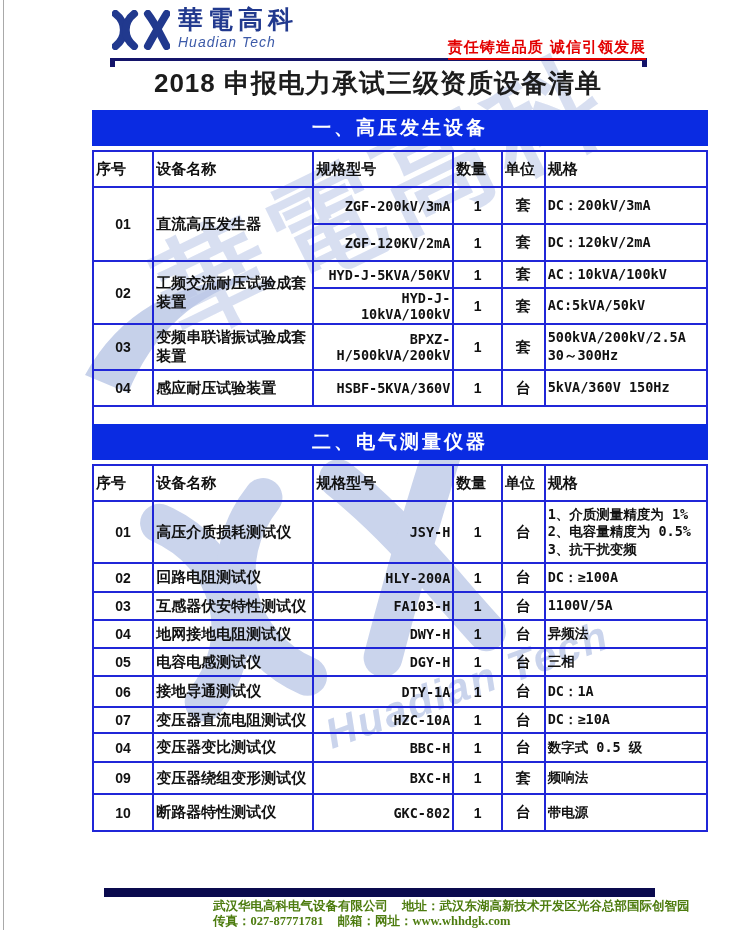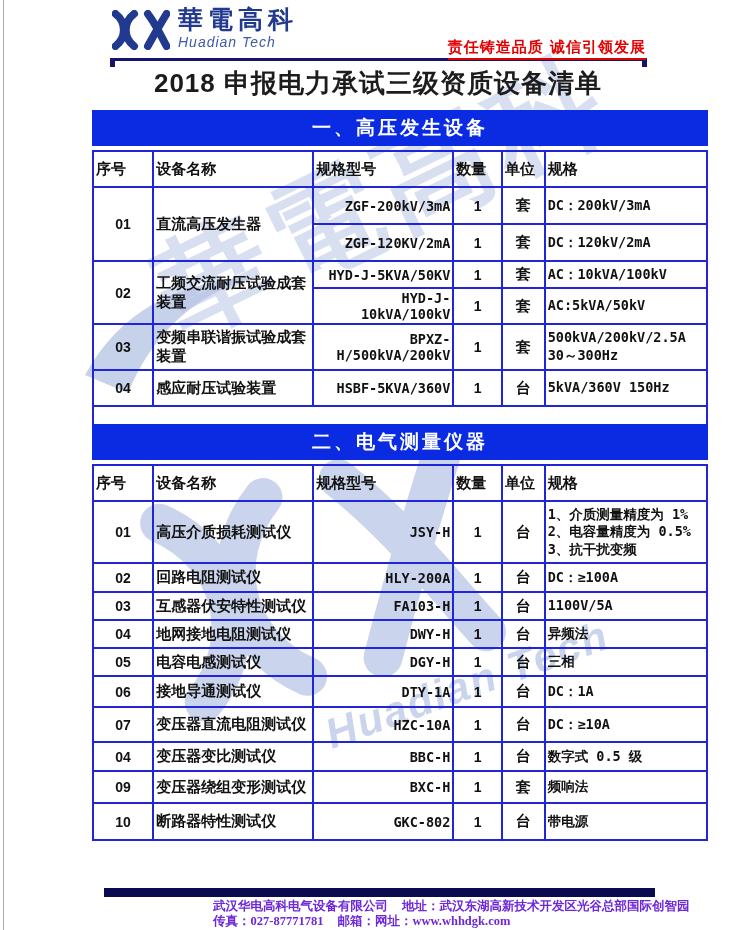--- a/index.html
+++ b/index.html
@@ -55,21 +55,21 @@
   td.c1{text-align:left;padding-left:9px;font-size:15px;line-height:1.25;}
   td.c2{text-align:right;padding-left:7px;font-size:13.5px;
         font-family:"DejaVu Sans Mono","Liberation Mono",monospace;}
   td.c5{text-align:left;padding-left:7px;font-size:13.5px;line-height:1.3;white-space:pre-line;
         font-family:"DejaVu Sans Mono","Liberation Mono",monospace;}
   td.cE{height:20px;}
 
   
   .bottom-bar{position:absolute;left:104px;top:888px;width:551px;height:9px;
               background:var(--bar-navy);z-index:1;}
-  .footer{position:absolute;left:213px;top:899px;z-index:1;color:#6d28d9;
+  .footer{position:absolute;left:213px;top:899px;z-index:1;color:#4d7c0f;
           font-family:"Liberation Serif","DejaVu Serif",serif;
           font-size:12.5px;line-height:15px;font-weight:bold;}
   .footer .gap{display:inline-block;width:14px;}
 </style>
 </head>
 <body>
 
 <div class="edge-line"></div>
 
 <div class="wm wm-zh">華電高科</div>
@@ -232,21 +232,21 @@
             <td class="c5">三相</td>
           </tr>
           <tr style="height: 31px;">
             <td class="c0">06</td>
             <td class="c1">接地导通测试仪</td>
             <td class="c2">DTY-1A</td>
             <td class="c3">1</td>
             <td class="c4">台</td>
             <td class="c5">DC：1A</td>
           </tr>
-          <tr style="height: 35px;">
+          <tr style="height: 26px;">
             <td class="c0">07</td>
             <td class="c1">变压器直流电阻测试仪</td>
             <td class="c2">HZC-10A</td>
             <td class="c3">1</td>
             <td class="c4">台</td>
             <td class="c5">DC：≥10A</td>
           </tr>
           <tr style="height: 29px;">
             <td class="c0">04</td>
             <td class="c1">变压器变比测试仪</td>

